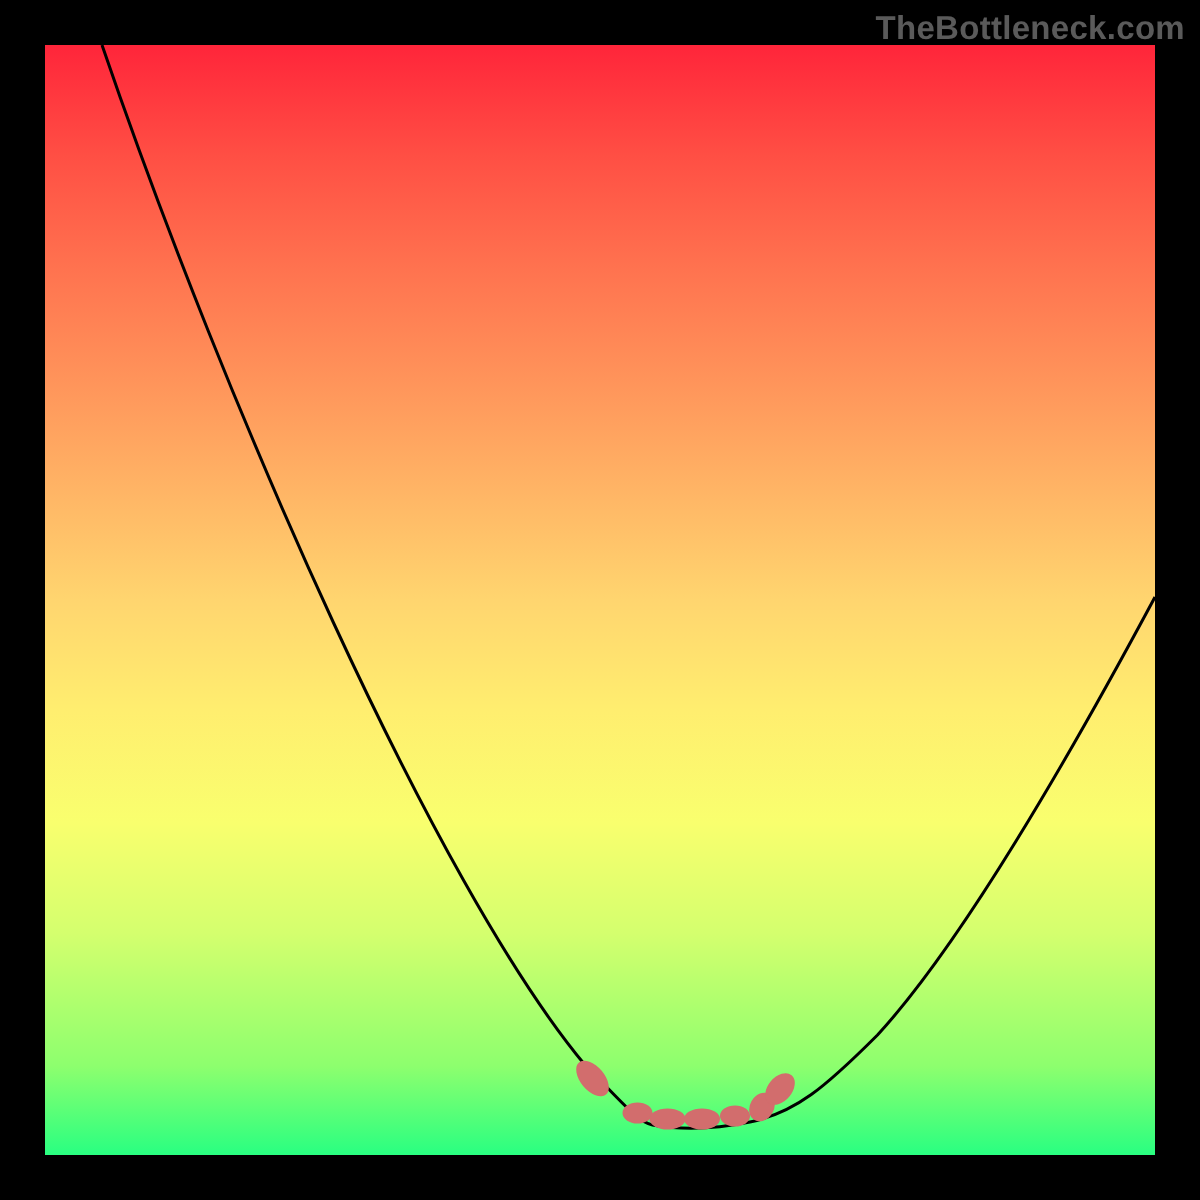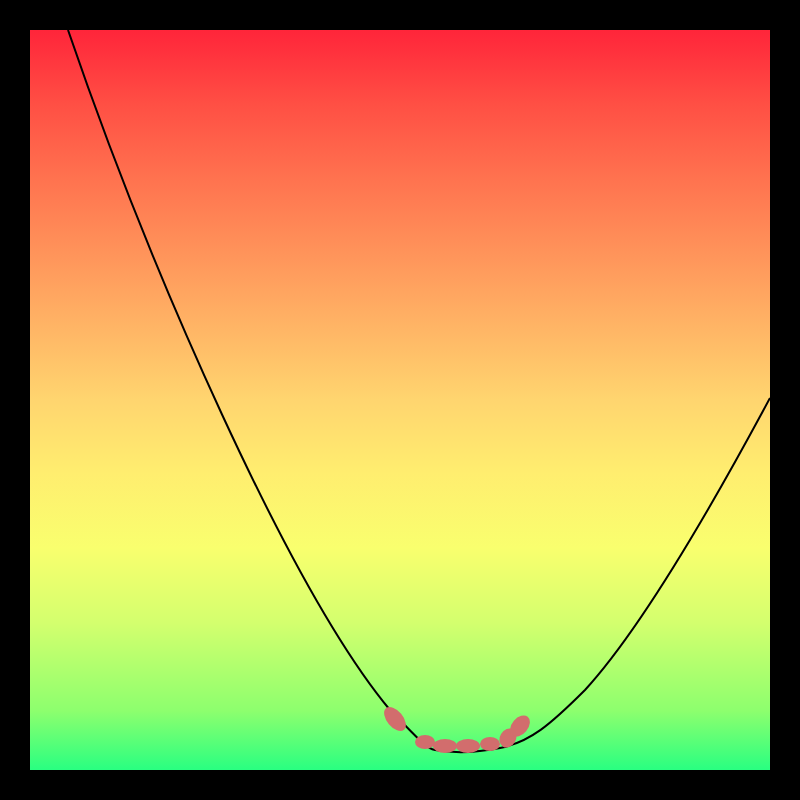--- a/index.html
+++ b/index.html
@@ -18,20 +18,21 @@
       #f9ff6e 70%,
       #d4ff6e 80%,
       #8dff6e 92%,
       #29ff81 100%); }
   svg.curve { position: absolute; left: 0; top: 0; width: 740px; height: 740px; }
 </style>
 </head>
 <body>
 <div class="container">
 
+  <div class="watermark">TheBottleneck.com</div>
 
   <div class="plot-wrap">
     <div class="plot-bg"></div>
     <svg class="curve" viewBox="0 0 740 740" preserveAspectRatio="none">
       <path id="main-curve" d="M 38 0 C 120 240, 260 560, 360 680 C 385 705, 395 718, 405 720 C 428 724, 450 722, 470 718 C 500 712, 520 695, 555 660 C 610 600, 680 480, 740 368" fill="none" stroke="#000" stroke-width="2"></path>
       <g id="markers">
           <ellipse cx="365" cy="689" rx="8" ry="14" fill="#d26d6d" transform="rotate(-40 365 689)"></ellipse>
           <ellipse cx="395" cy="712" rx="10" ry="7" fill="#d26d6d"></ellipse>
           <ellipse cx="415" cy="716" rx="12" ry="7" fill="#d26d6d"></ellipse>
           <ellipse cx="438" cy="716" rx="12" ry="7" fill="#d26d6d"></ellipse>

